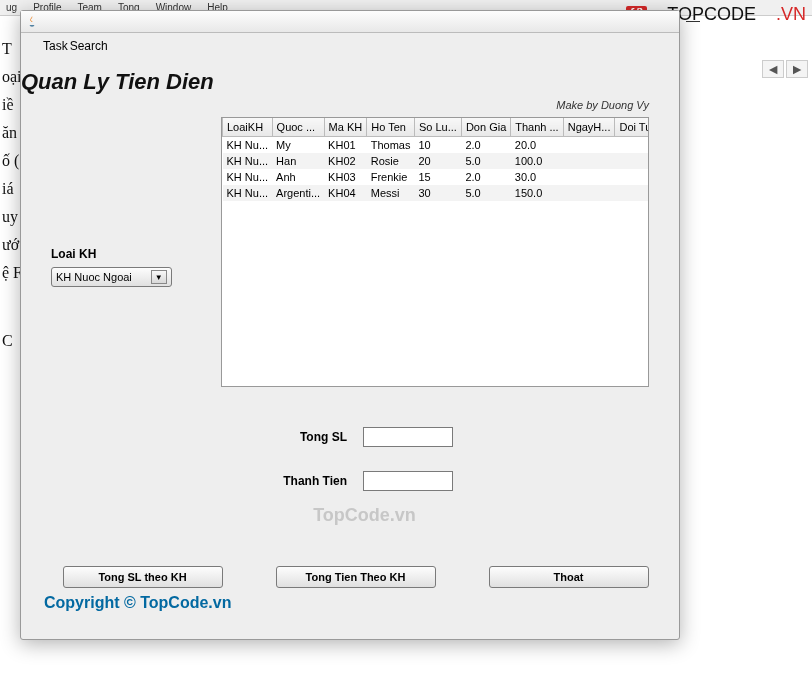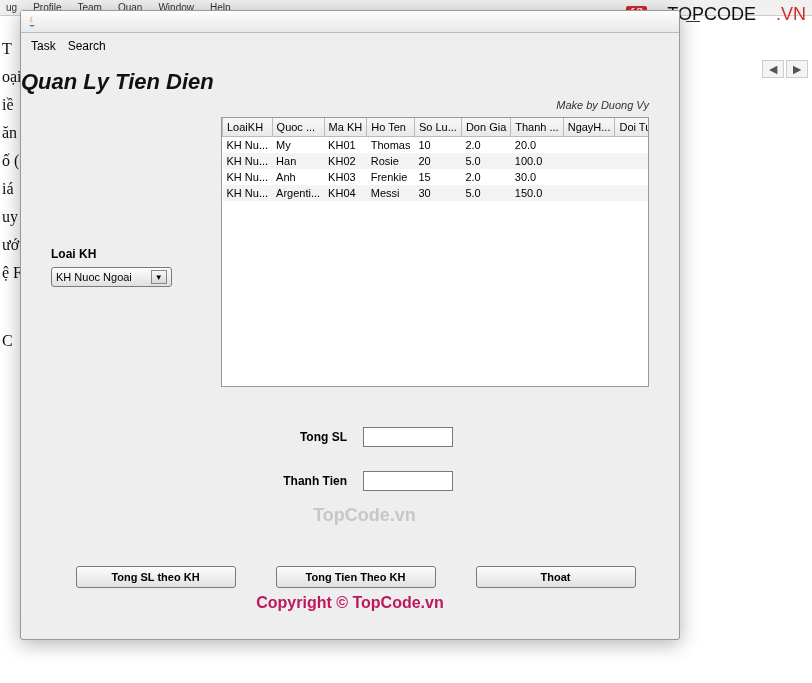--- a/index.html
+++ b/index.html
@@ -56,24 +56,24 @@
   padding: 0 4px;
 }
 .java-icon {
   width: 14px; height: 14px;
   display: inline-block;
   margin-right: 4px;
 }
 .java-icon svg { width: 14px; height: 14px; }
 .menubar {
   background: #eee;
-  padding: 6px 10px;
+  padding: 6px 22px;
   font-size: 12px;
   display: flex;
-  gap: 12px;
+  gap: 2px;
 }
 .app-title {
   text-align: left;
   font-family: Arial, sans-serif;
   font-size: 22px;
   font-weight: bold;
   font-style: italic;
   margin-top: 10px;
   color: #111;
 }
@@ -166,41 +166,42 @@
 .watermark1 {
   color: #c7c7c7;
   font-size: 18px;
   font-weight: bold;
   margin-top: -10px;
   padding-left: 29px;
 }
 .button-row {
   display: flex;
   justify-content: center;
-  gap: 40px;
+  gap: 53px;
   margin-top: 40px;
   padding-left: 11px;
 }
 .btn {
   border: 1px solid #7a7a7a;
   background: linear-gradient(#fdfdfd,#e0e0e0);
   border-radius: 3px;
   padding: 4px 10px;
   font-size: 11px;
   font-weight: bold;
   width: 160px;
   text-align: center;
   cursor: pointer;
 }
 .watermark2 {
-  text-align: center;
-  color: #be185d;
+  text-align: left;
+  color: #0369a1;
   font-size: 16px;
   font-weight: bold;
   margin-top: 6px;
+  margin-left: 23px;
 }
 .topcode-logo {
   position: absolute;
   right: 6px;
   top: 4px;
   font-family: Arial, sans-serif;
   font-weight: normal;
   font-size: 18px;
   display: flex;
   align-items: center;
@@ -238,21 +239,21 @@
   color: #333;
 }
 </style>
 </head>
 <body>
 
 <div class="top-menubar">
   <span>ug</span>
   <span>Profile</span>
   <span>Team</span>
-  <span>Quan</span>
+  <span>Tong</span>
   <span>Window</span>
   <span>Help</span>
 </div>
 
 <div class="topcode-logo">
   <span class="brace">{/}</span>
   <span class="tc">TOPCODE</span>
     <span class="vn">.VN</span>
 </div>
 <div class="win-ctl">—</div>

